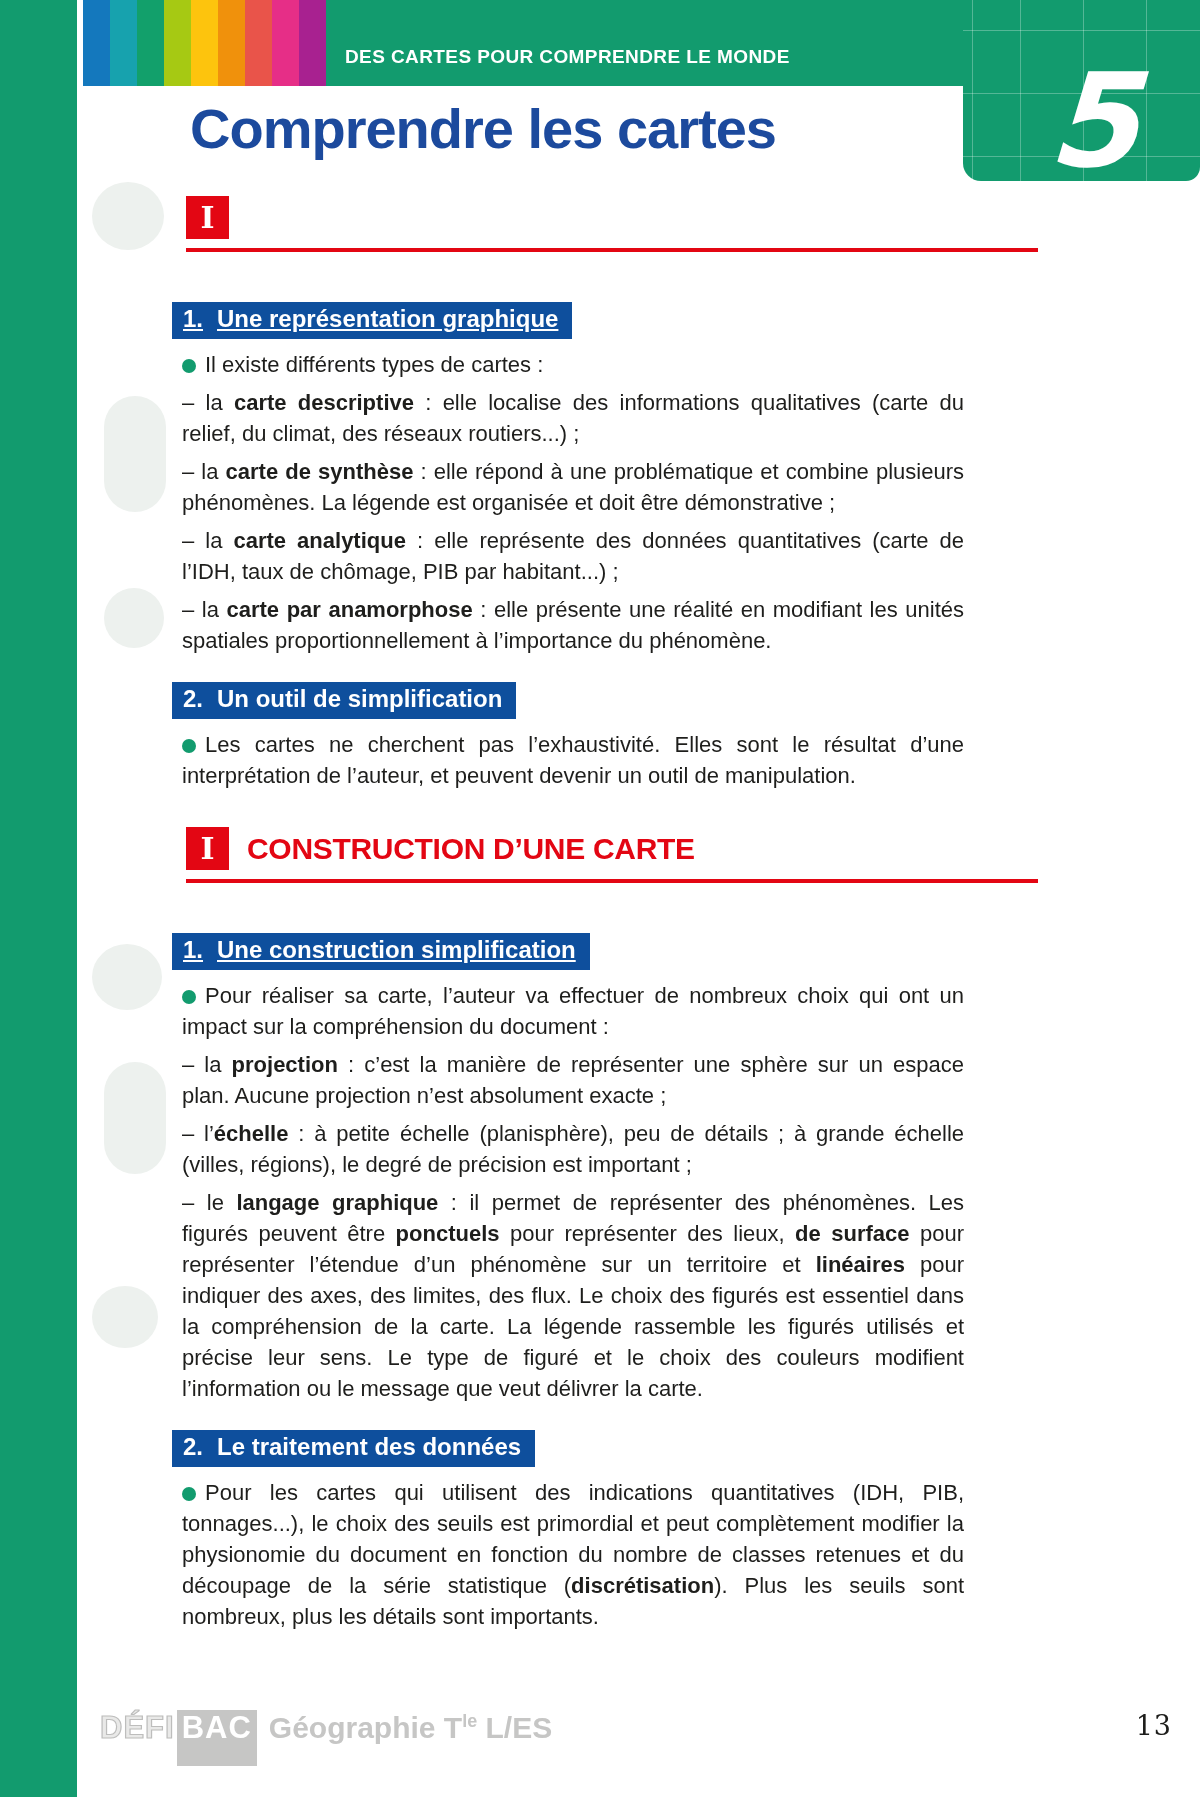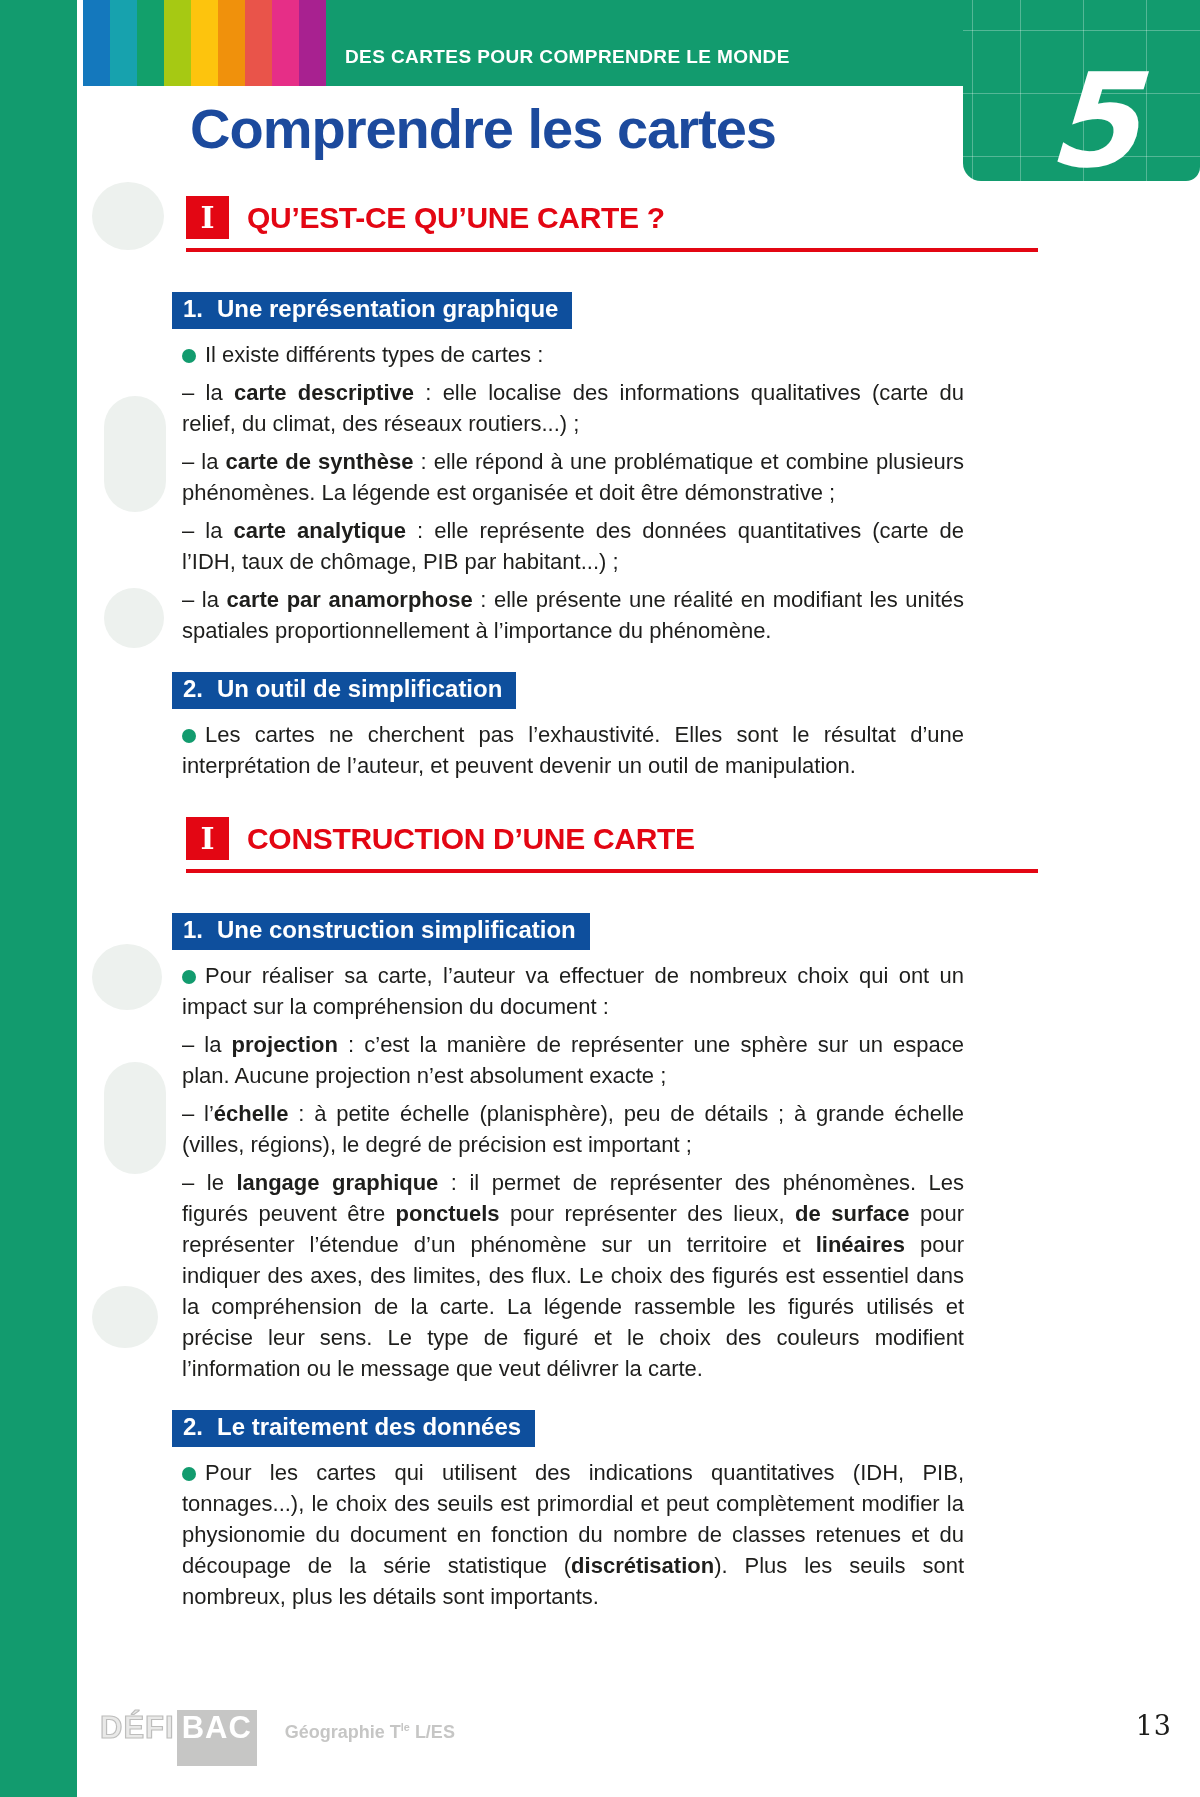--- a/index.html
+++ b/index.html
@@ -45,38 +45,38 @@
   #content > .sec-head:first-child{margin-top:0;}
   .sec-marker{flex:0 0 auto;width:43px;height:43px;margin-left:16px;background:#e30613;color:#fff;
           font-family:"DejaVu Serif",serif;font-weight:bold;font-size:30px;
           display:flex;align-items:center;justify-content:center;}
   .sec-title{color:#e30613;font-weight:bold;font-size:30px;margin-left:18px;white-space:nowrap;
           letter-spacing:-.3px;}
   .sec-rule{height:4px;background:#e30613;margin:9px 0 0 16px;width:calc(100% - 16px);}
 
   .sub-label{display:block;width:fit-content;background:#0e4f9d;color:#ffffff;font-weight:bold;
           font-size:24px;padding:3px 14px 6px 11px;margin:26px 0 10px 2px;white-space:nowrap;}
-  .sec-rule + .sub-label{margin-top:40px;}
+  .sec-rule + .sub-label{margin-top:50px;text-decoration:underline;}
   .sub-num{margin-right:14px;}
 
   .para{width:782px;margin:7px 0 7px 12px;color:#1e1e1c;font-size:22px;line-height:31px;
           text-align:justify;}
   .dot{display:inline-block;width:14px;height:14px;border-radius:50%;background:#129b6e;
           margin-right:9px;vertical-align:-1px;}
   .para b{font-weight:bold;}
 
   
   .footer{position:absolute;left:100px;right:28px;top:1710px;display:flex;
           justify-content:space-between;align-items:flex-start;}
   .brand{display:flex;align-items:baseline;color:#c6c6c5;}
   .brand-outline{font-size:31px;font-weight:800;letter-spacing:1px;color:#e9e9e8;text-align:right;
           -webkit-text-stroke:1.2px #bdbdbc;}
   .brand-box{font-size:31px;font-weight:800;letter-spacing:1px;background:#c6c6c5;color:#ffffff;
           padding:0 5px 20px 5px;margin-left:2px;}
-  .brand-series{font-size:18px;font-weight:bold;margin-left:28px;color:#c6c6c5;}
+  .brand-series{font-size:30px;font-weight:bold;margin-left:12px;color:#c6c6c5;}
   .brand-series sup{font-size:60%;}
   .page-num{font-family:"DejaVu Serif",serif;font-size:27px;color:#1d1d1b;letter-spacing:1px;}
 </style>
 </head>
 <body>
 
 <div class="page">
 
   <div class="side-bar"></div>
 
@@ -104,21 +104,20 @@
   <div class="decor round" style="left:92px;top:182px;width:72px;height:68px;"></div>
   <div class="decor pill" style="left:104px;top:396px;width:62px;height:116px;"></div>
   <div class="decor round" style="left:104px;top:588px;width:60px;height:60px;"></div>
   <div class="decor round" style="left:92px;top:944px;width:70px;height:66px;"></div>
   <div class="decor pill" style="left:104px;top:1062px;width:62px;height:112px;"></div>
   <div class="decor round" style="left:92px;top:1286px;width:66px;height:62px;"></div>
 
   <main id="content">
       <div class="sec-head">
         <span class="sec-marker">I</span>
-        <span class="sec-title">QU’EST-CE QU’UNE CARTE ?</span>
       </div>
       <div class="sec-rule"></div>
       <div class="sub-label"><span class="sub-num">1.</span><span>Une représentation graphique</span></div>
       <p class="para bullet"><span class="dot"></span>Il existe différents types de cartes :</p>
       <p class="para dash">– la <b>carte descriptive</b> : elle localise des informations qualitatives (carte du relief, du climat, des réseaux routiers...) ;</p>
       <p class="para dash">– la <b>carte de synthèse</b> : elle répond à une problématique et combine plusieurs phénomènes. La légende est organisée et doit être démonstrative ;</p>
       <p class="para dash">– la <b>carte analytique</b> : elle représente des données quantitatives (carte de l’IDH, taux de chômage, PIB par habitant...) ;</p>
       <p class="para dash">– la <b>carte par anamorphose</b> : elle présente une réalité en modifiant les unités spatiales proportionnellement à l’importance du phénomène.</p>
       <div class="sub-label"><span class="sub-num">2.</span><span>Un outil de simplification</span></div>
       <p class="para bullet"><span class="dot"></span>Les cartes ne cherchent pas l’exhaustivité. Elles sont le résultat d’une interprétation de l’auteur, et peuvent devenir un outil de manipulation.</p>

